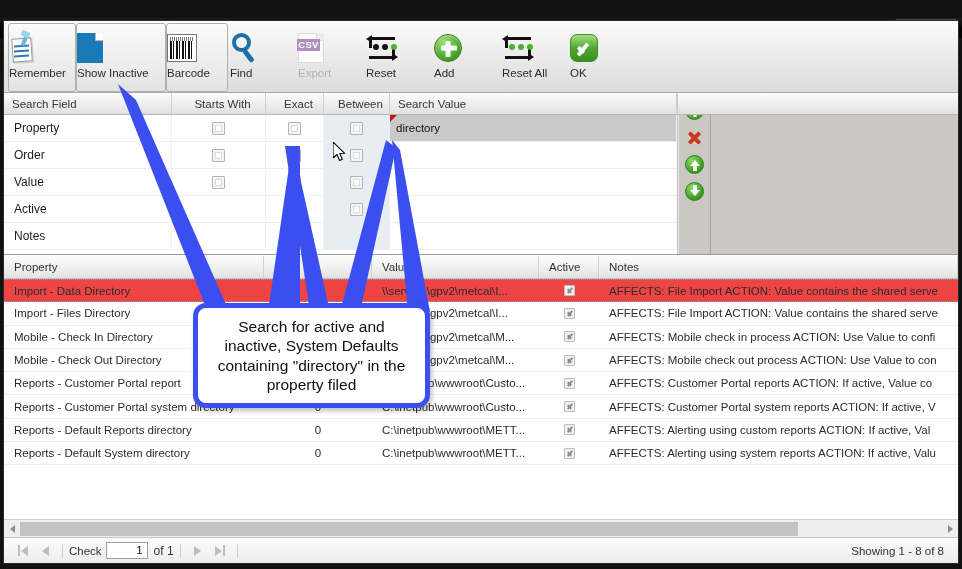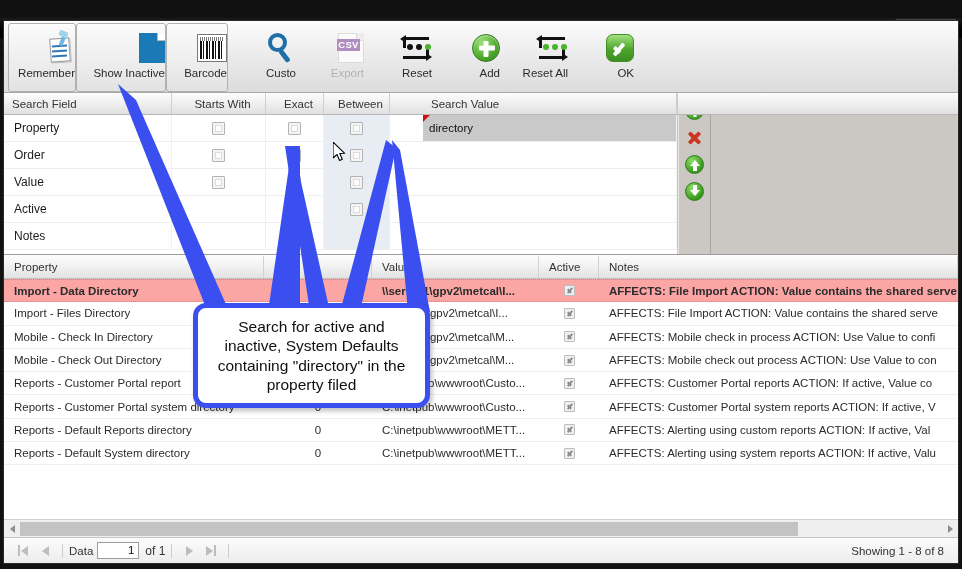--- a/index.html
+++ b/index.html
@@ -51,21 +51,21 @@
   }
 
   
   .toolbar {
     height:72px; background:linear-gradient(#fcfcfc,#e9e9e9 55%,#dcdcdc);
     border-bottom:1px solid #a9a9a9;
     display:flex; align-items:stretch; padding:2px 0 0 4px;
   }
   .tool {
     width:68px; display:flex; flex-direction:column;
-    align-items:flex-end; justify-content:flex-start;
+    align-items:flex-start; justify-content:flex-start;
     padding-top:5px; position:relative;
     border:1px solid transparent; border-radius:3px;
   }
   .tool.framed {
     border:1px solid #b0b0b0;
     background:linear-gradient(#fbfbfb,#ededed 60%,#e2e2e2);
     box-shadow: inset 0 1px 0 #fff;
   }
   .tool .glyph { height:38px; display:flex; align-items:center; justify-content:center; }
   .tool .lbl { font-size:11.5px; color:#2b2b2b; white-space:nowrap; }
@@ -136,21 +136,21 @@
     border-bottom:1px solid #b8b8b8;
   }
   .sp-head div {
     font-size:11.5px; color:#333; display:flex; align-items:center;
     border-right:1px solid #cfcfcf; padding-left:8px;
   }
   .c-field { width:168px;text-align:right; }
   .c-starts{ width:94px; justify-content:center; padding-left:0;}
   .c-exact { width:58px; justify-content:center; padding-left:0;}
   .c-betw  { width:66px; justify-content:center; padding-left:0;}
-  .c-value { flex:1;margin-left:33px; }
+  .c-value { flex:1; }
 
   .sp-row { display:flex; height:27px; border-bottom:1px solid #eeeeee; }
   .sp-row .cell { display:flex; align-items:center; border-right:1px solid #f0f0f0; }
   .sp-row .cell.c-field { padding-left:10px; font-size:12px; color:#1c1c1c; }
   .sp-row .cell.c-starts,.sp-row .cell.c-exact { justify-content:center; }
   .sp-row .cell.c-betw { justify-content:center; background:#e8edf3; }
   .sp-row .cell.c-value { padding-left:6px; font-size:11.5px; color:#111; position:relative;}
   .cbx { width:13px; height:13px; border:1px solid #b3b3b3; background:#f4f4f4; border-radius:1px;}
   .cbx i { display:block; width:7px;height:7px;margin:2px; background:#fdfdfd; border:1px solid #dcdcdc;}
   .valfilled { background:#c9c9c9; height:100%; width:100%; display:flex; align-items:center; padding-left:6px; position:relative;}
@@ -192,21 +192,21 @@
   }
   .rs-head div { font-size:11.5px; color:#333; display:flex; align-items:center;
      padding-left:10px; border-right:1px solid #d2d2d2; }
   .r-prop { width:260px; }
   .r-ord  { width:108px; }
   .r-val  { width:167px; }
   .r-act  { width:60px; }
   .r-note { flex:1; }
 
   .rs-row { display:flex; height:23.3px; border-bottom:1px solid #efefef; align-items:stretch;}
-  .rs-row.sel { background:#fca5a5; border-top:1px dotted #9d9d9d; border-bottom:1px dotted #9d9d9d;font-weight:bold;}
+  .rs-row.sel { background:#ef4444; border-top:1px dotted #9d9d9d; border-bottom:1px dotted #9d9d9d;}
   .rs-row .cell { font-size:11.5px; color:#2b2b2b; display:flex; align-items:center; padding-left:10px;
      white-space:nowrap; overflow:hidden; }
   .rs-row .cell.r-ord { justify-content:center; padding-left:0; }
   .rs-row .cell.r-act { justify-content:center; padding-left:0; }
   .chk { width:11px;height:11px;border:1px solid #bdbdbd;background:#f0f0f0;border-radius:1px;
      position:relative;}
   .chk::after{content:"";position:absolute;left:2px;top:4px;width:5px;height:2px;background:#8a8a8a;transform:rotate(45deg);}
   .chk::before{content:"";position:absolute;left:4px;top:1px;width:2px;height:7px;background:#8a8a8a;transform:rotate(40deg);}
   .rs-fill { flex:1; background:#fff; }
 
@@ -304,21 +304,21 @@
 
       <div class="tool-sep"></div>
 
       <div class="tool" style="width:68px">
         <div class="glyph">
           <div class="ic-find">
               <div class="ring"></div>
               <div class="hand"></div>
             </div>
         </div>
-        <div class="lbl">Custo</div>
+        <div class="lbl">Find</div>
       </div>
 
       <div class="tool disabled" style="width:68px">
         <div class="glyph">
           <div class="ic-csv">
               <div class="pg"></div>
               <div class="fold"></div>
               <div class="tag">CSV</div>
             </div>
         </div>
@@ -599,21 +599,21 @@
       <div class="pgbtn">
         <div style="display:flex;align-items:center;gap:1px">
           <div class="bar"></div>
             <div class="tri l"></div>
         </div>
       </div>
       <div class="pgbtn">
           <div class="tri l"></div>
         </div>
       <div class="vsep"></div>
-      <div class="pg-label">Data</div>
+      <div class="pg-label">Check</div>
       <div class="pg-input">1</div>
       <div class="pg-of">of 1</div>
       <div class="vsep"></div>
       <div class="pgbtn">
           <div class="tri r"></div>
         </div>
       <div class="pgbtn">
         <div style="display:flex;align-items:center;gap:1px">
           <div class="tri r"></div>
             <div class="bar"></div>

